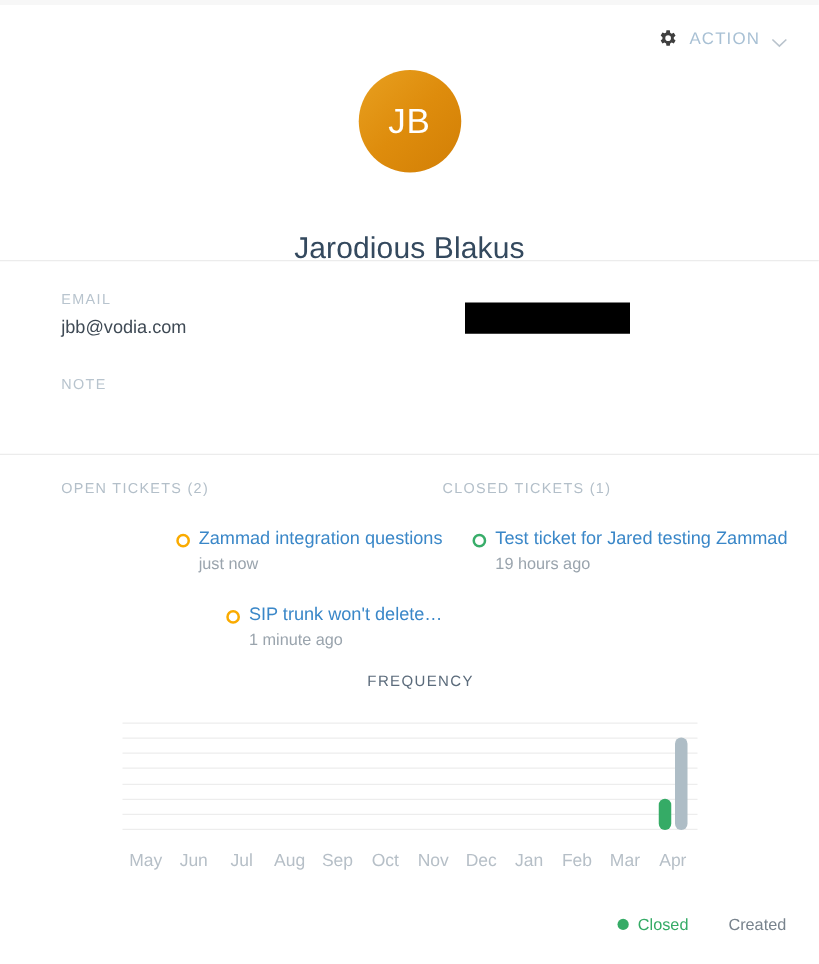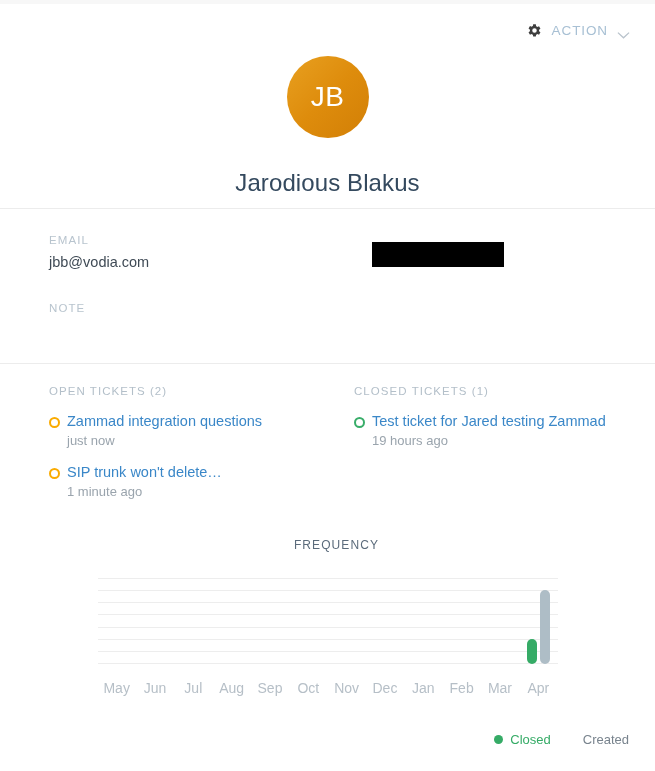--- a/index.html
+++ b/index.html
@@ -58,20 +58,21 @@
 
   
   .avatar-wrap {
     position: absolute;
     top: 56px;
     left: 0;
     right: 0;
     display: flex;
     flex-direction: column;
     align-items: center;
+    gap: 16px;
   }
   .avatar {
     width: 82px;
     height: 82px;
     border-radius: 50%;
     background: linear-gradient(135deg, #e8a020 0%, #de8c0c 50%, #d27f06 100%);
     color: #ffffff;
     display: flex;
     align-items: center;
     justify-content: center;
@@ -142,23 +143,24 @@
   }
   .ticket-col { width: 305px; }
   .ticket-col.right { flex: 1; }
   .ticket-head {
     font-size: 11.5px;
     letter-spacing: 1.05px;
     color: #b3bfc9;
     text-transform: uppercase;
   }
   .ticket-item {
-    margin-top: 15px;
+    margin-top: 25px;
     display: flex;
     align-items: flex-start;
+    justify-content: flex-end;
   }
   .state-icon {
     width: 11px;
     height: 11px;
     border-radius: 50%;
     border: 2.5px solid #faab00;
     box-sizing: border-box;
     flex: 0 0 auto;
     margin-top: 5px;
     margin-right: 7px;

